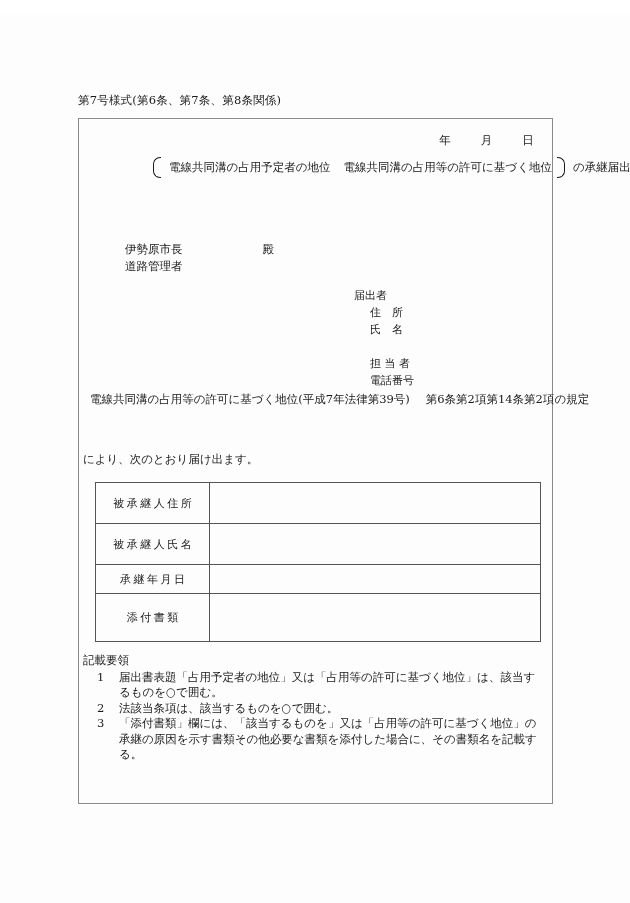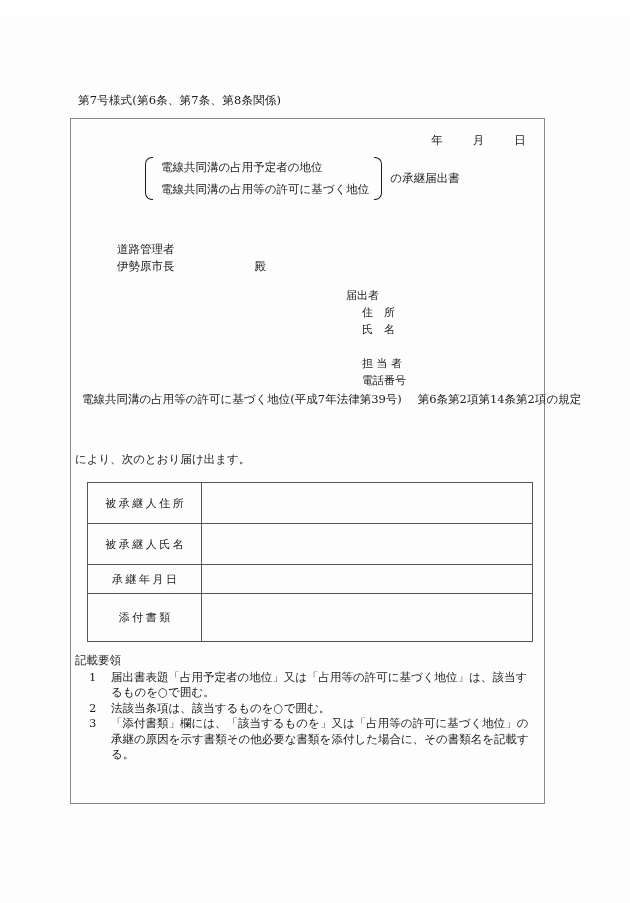--- a/index.html
+++ b/index.html
@@ -30,21 +30,21 @@
     left: 78px;
     top: 78px;
     font-size: 11.5px;
     letter-spacing: 0.2px;
     white-space: nowrap;
   }
 
   
   .frame {
     position: absolute;
-    left: 70px;
+    left: 78px;
     top: 103px;
     width: 475px;
     height: 686px;
     border: 1px solid #8a8a8a;
     box-sizing: border-box;
     background: #fdfdfd;
   }
 
   
   .date-line {
@@ -97,22 +97,22 @@
     border-width: 1px 1px 0 0;
     border-top-right-radius: 7px;
   }
   .brace-right::after {
     bottom: 0;
     border-width: 0 1px 1px 0;
     border-bottom-right-radius: 7px;
   }
   .title-options {
     display: flex;
-    flex-direction: column;
-    gap: 7px;
+    flex-direction: row;
+    gap: 13px;
     padding: 3px 5px 3px 7px;
     font-size: 11.5px;
     white-space: nowrap;
   }
   .title-suffix {
     font-size: 11.5px;
     margin-left: 7px;
     white-space: nowrap;
   }
 
@@ -242,24 +242,24 @@
       <div class="brace brace-left"></div>
       <div class="title-options">
         <div>電線共同溝の占用予定者の地位</div>
         <div>電線共同溝の占用等の許可に基づく地位</div>
       </div>
       <div class="brace brace-right"></div>
       <div class="title-suffix">の承継届出書</div>
     </div>
 
     <div class="addressee">
-      <div>道路管理者</div>
       <div>
         <span>伊勢原市長</span><span class="hon">殿</span>
       </div>
+      <div>道路管理者</div>
     </div>
 
     <div class="submitter">
       <div>届出者</div>
       <div class="indent">住　所</div>
       <div class="indent">氏　名</div>
       <div class="gap"></div>
       <div class="indent">担 当 者</div>
       <div class="indent">電話番号</div>
     </div>

